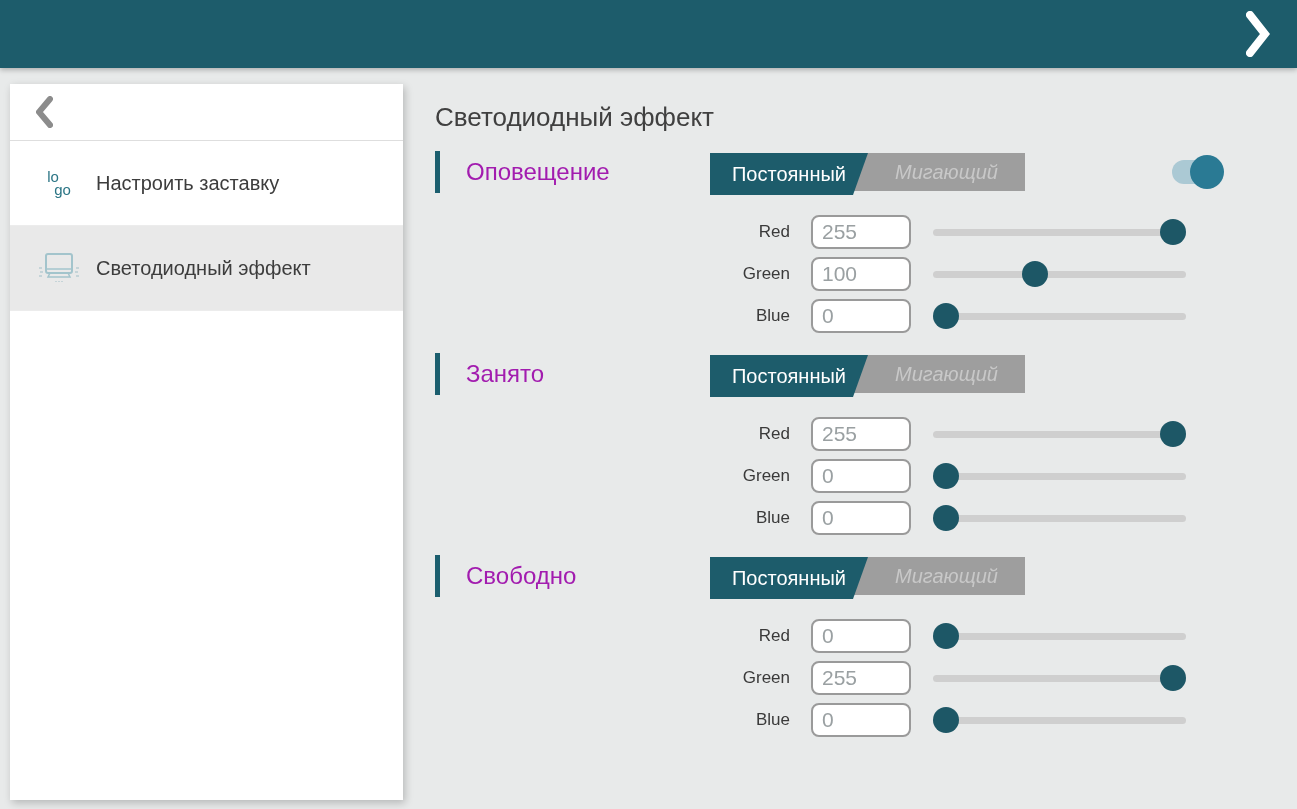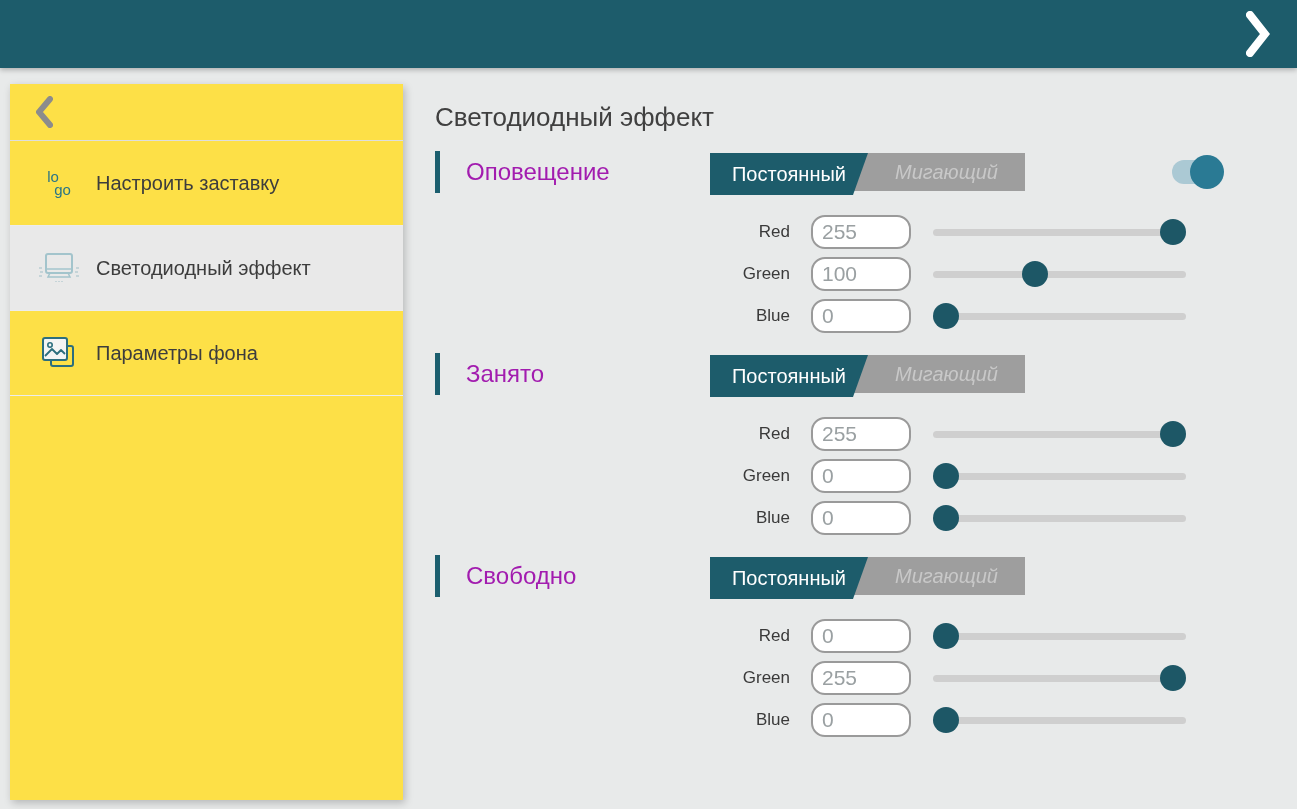--- a/index.html
+++ b/index.html
@@ -15,21 +15,21 @@
     background:#1d5c6b; display:flex; align-items:center;
     box-shadow:0 2px 5px rgba(0,0,0,.25); z-index:5;
   }
   .appbar-title { color:#fff; font-size:27px; margin-left:30px; font-weight:400; letter-spacing:.3px; }
   .appbar-collapse { position:absolute; right:16px; top:10px; width:46px; height:48px;
     display:flex; align-items:center; justify-content:center; cursor:pointer; }
 
   
   .sidebar {
     position:absolute; left:10px; top:84px; width:393px; height:716px;
-    background:#fde047; box-shadow:2px 3px 8px rgba(0,0,0,.22); z-index:2;
+    background:#ffffff; box-shadow:2px 3px 8px rgba(0,0,0,.22); z-index:2;
   }
   .side-back {
     height:57px; display:flex; align-items:center; padding-left:26px;
     border-bottom:1px solid #dedede; cursor:pointer;
   }
   .side-item {
     display:flex; align-items:center; padding:20px 10px 20px 24px;
     border-bottom:1px solid #ececec; cursor:pointer;
   }
   .side-item.selected { background:#e9e9e9; }
@@ -69,21 +69,21 @@
   .switch { position:absolute; left:737px; top:4px; width:52px; height:34px; cursor:pointer; }
   .switch-track { position:absolute; left:0; top:5px; width:44px; height:24px;
     border-radius:12px; background:#abc9d4; }
   .switch-thumb { position:absolute; right:0; top:0; width:34px; height:34px;
     border-radius:50%; background:#2a7a94; }
 
   .rgb-row { display:flex; align-items:center; height:34px; margin-top:8px; }
   .rgb-row.first { margin-top:22px; }
   .rgb-label { width:355px; text-align:right; font-size:17px; color:#3a3a3a; }
   .rgb-input {
-    margin-left:21px; width:100px; height:34px; border:2px solid #9a9a9a; border-radius:14px;
+    margin-left:21px; width:100px; height:34px; border:2px solid #9a9a9a; border-radius:8px;
     background:#fff; color:#9aa0a2; font-size:21px; padding:0 0 0 9px;
     font-family:"Liberation Sans","DejaVu Sans",sans-serif; outline:none;
   }
   .slider { position:relative; margin-left:22px; width:253px; height:34px; cursor:pointer; }
   .slider-track { position:absolute; left:0; top:14px; width:253px; height:7px;
     border-radius:4px; background:#cfcfcf; }
   .slider-thumb { position:absolute; top:4px; width:26px; height:26px; border-radius:50%;
     background:#1d5766; left:calc(var(--p,0) * 227px); }
 
   svg { display:block; }
@@ -137,31 +137,20 @@
           <line x1="19" y1="30" x2="19" y2="31"></line>
             <line x1="22" y1="30" x2="22" y2="31"></line>
             <line x1="25" y1="30" x2="25" y2="31"></line>
         </g>
       </svg>
     </span>
     <span class="side-label">Светодиодный эффект</span>
   </div>
 
 
-  <div class="side-item">
-    <span class="side-icon">
-      <svg width="40" height="38" viewBox="0 0 40 38">
-        <rect x="12" y="12" width="22" height="20" rx="2" fill="none" stroke="#2c6e7e" stroke-width="2"></rect>
-        <rect x="4" y="4" width="24" height="22" rx="2" fill="#f4f4f4" stroke="#2c6e7e" stroke-width="2"></rect>
-        <circle cx="11" cy="11" r="2.2" fill="none" stroke="#2c6e7e" stroke-width="1.6"></circle>
-        <path d="M6 22 L13 15 L18 20 L22 16 L26 20" fill="none" stroke="#2c6e7e" stroke-width="1.8" stroke-linejoin="round"></path>
-      </svg>
-    </span>
-    <span class="side-label">Параметры фона</span>
-  </div>
 </div>
 
 <div class="main">
   <div class="main-title">Светодиодный эффект</div>
 
   <div class="section">
     <div class="section-header">
       <div class="section-bar"></div>
       <div class="section-title">Оповещение</div>
       <div class="mode-toggle">

